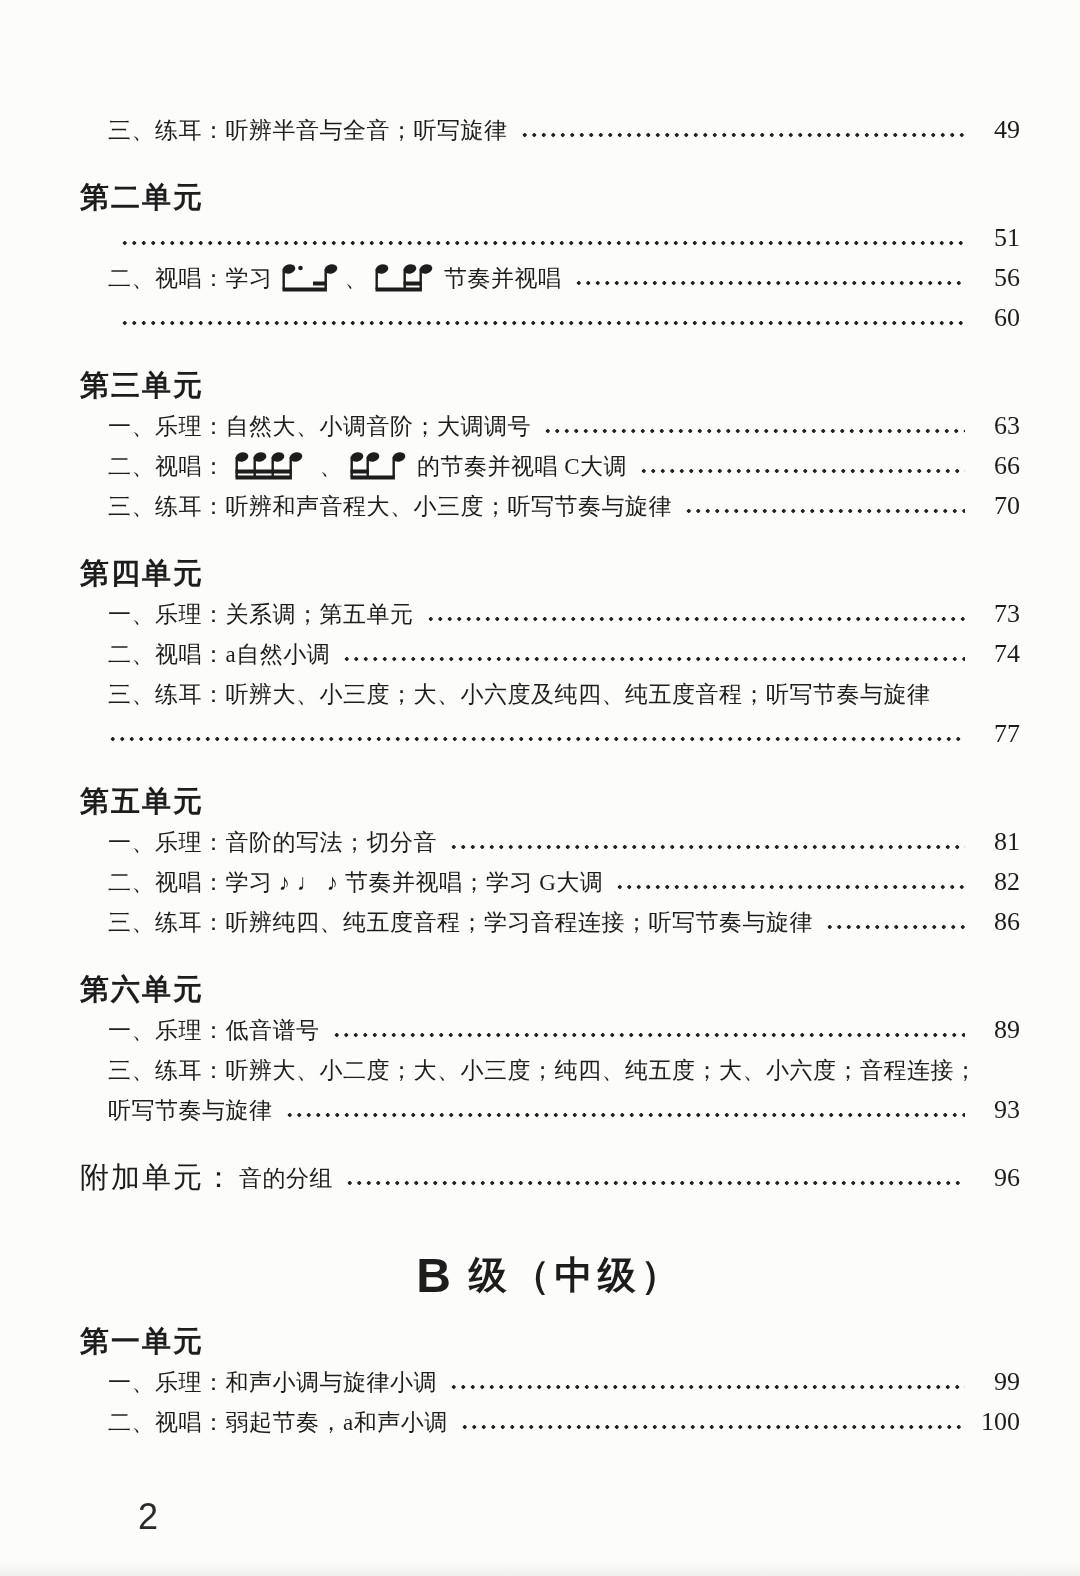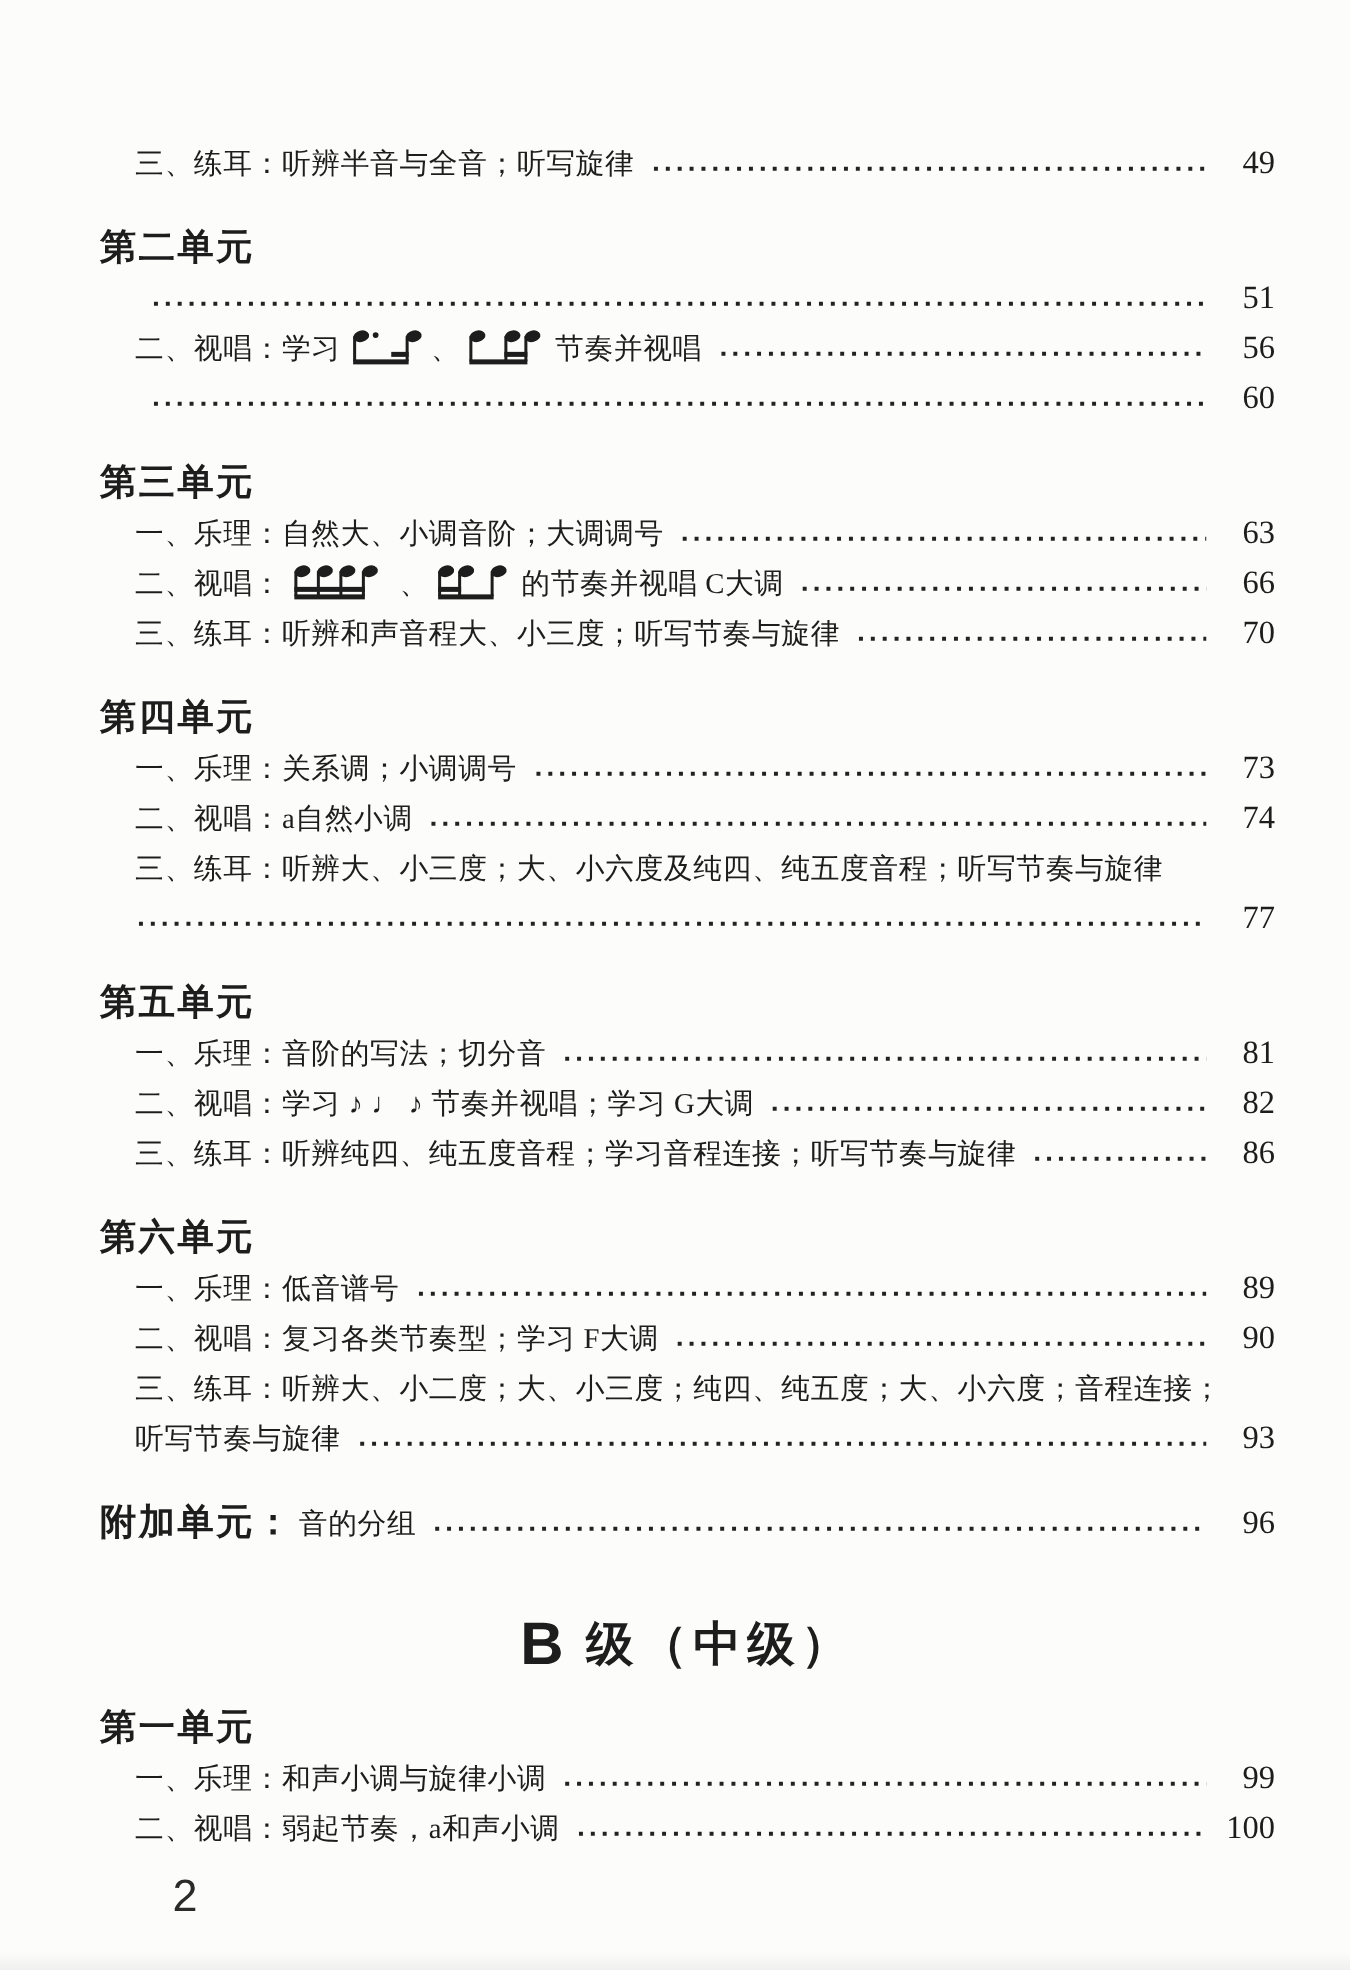--- a/index.html
+++ b/index.html
@@ -38,21 +38,21 @@
   .leader.tight{margin-left:4px;}
   .pg{
     flex:0 0 auto;min-width:50px;text-align:right;
     font-size:26px;letter-spacing:0;
   }
   .unit{
     margin-top:28px;height:40px;
     display:flex;align-items:center;
     font-size:29px;font-weight:700;letter-spacing:2px;
   }
-  .unit-inline-title{font-size:29px;font-weight:700;letter-spacing:2px;margin-right:4px;}
+  .unit-inline-title{font-size:29px;font-weight:400;letter-spacing:2px;margin-right:4px;}
   .cont{padding-left:70px;}
   .blevel{
     margin-top:46px;height:62px;
     display:flex;justify-content:center;align-items:center;gap:18px;
   }
   .blevel .b{
     font-family:"Liberation Sans","DejaVu Sans",sans-serif;
     font-size:48px;font-weight:700;
   }
   .blevel .rest{font-size:38px;font-weight:700;letter-spacing:5px;}
@@ -151,21 +151,21 @@
       <span class="pg">66</span>
     </div>
     <div class="row item">
       <span class="t">三、练耳：听辨和声音程大、小三度；听写节奏与旋律</span>
       <span class="leader"></span>
       <span class="pg">70</span>
     </div>
 
     <div class="unit">第四单元</div>
     <div class="row item">
-      <span class="t">一、乐理：关系调；小调调号</span>
+      <span class="t">一、乐理：关系调；第五单元</span>
       <span class="leader"></span>
       <span class="pg">73</span>
     </div>
     <div class="row item">
       <span class="t">二、视唱：a自然小调</span>
       <span class="leader"></span>
       <span class="pg">74</span>
     </div>
     <div class="row item">
       <span class="t">三、练耳：听辨大、小三度；大、小六度及纯四、纯五度音程；听写节奏与旋律</span>
@@ -190,25 +190,20 @@
       <span class="t">三、练耳：听辨纯四、纯五度音程；学习音程连接；听写节奏与旋律</span>
       <span class="leader"></span>
       <span class="pg">86</span>
     </div>
 
     <div class="unit">第六单元</div>
     <div class="row item">
       <span class="t">一、乐理：低音谱号</span>
       <span class="leader"></span>
       <span class="pg">89</span>
-    </div>
-    <div class="row item">
-      <span class="t">二、视唱：复习各类节奏型；学习 F大调</span>
-      <span class="leader"></span>
-      <span class="pg">90</span>
     </div>
     <div class="row item">
       <span class="t">三、练耳：听辨大、小二度；大、小三度；纯四、纯五度；大、小六度；音程连接；</span>
     </div>
     <div class="row item cont">
       <span class="t">听写节奏与旋律</span>
       <span class="leader"></span>
       <span class="pg">93</span>
     </div>
 

